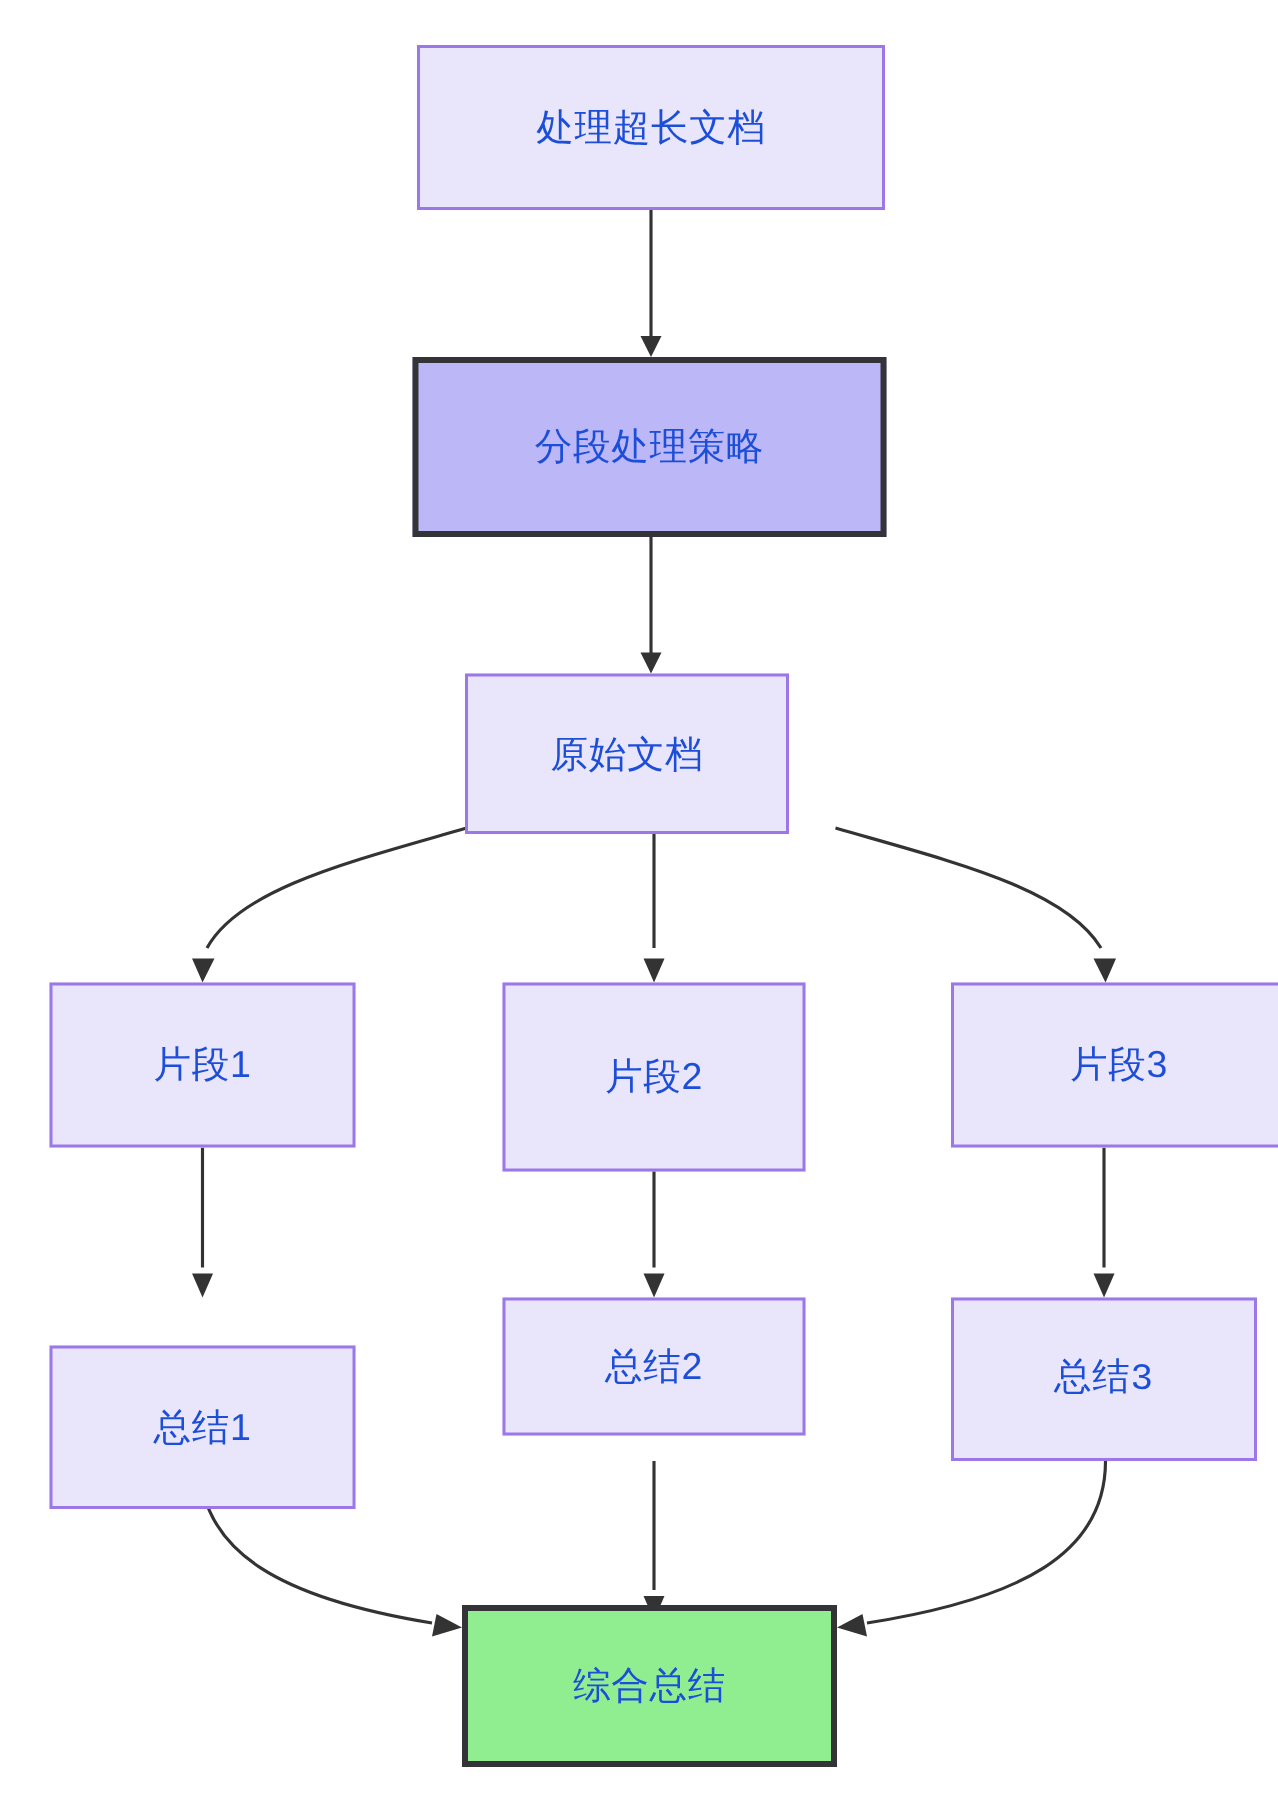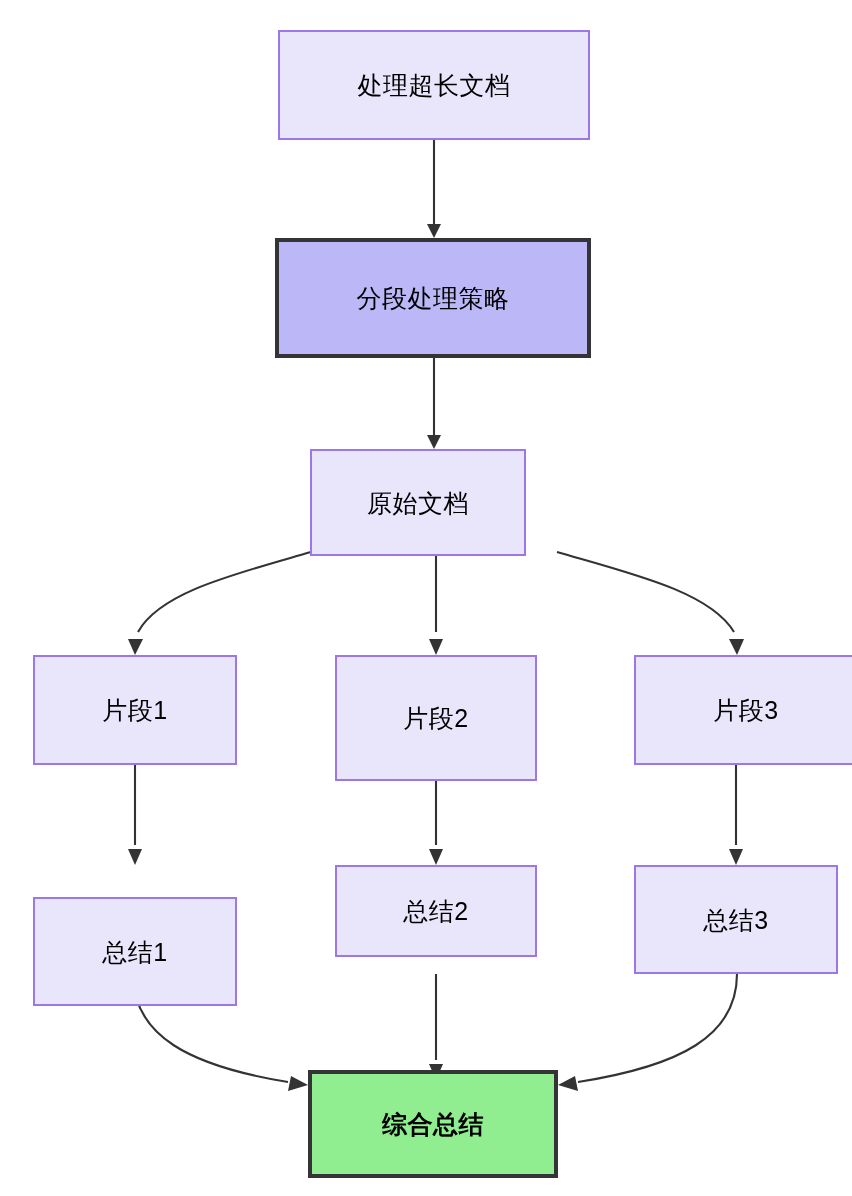--- a/index.html
+++ b/index.html
@@ -33,37 +33,36 @@
     position: absolute;
     box-sizing: border-box;
     display: flex;
     align-items: center;
     justify-content: center;
     text-align: center;
   }
   .node-label {
     font-size: 25px;
     line-height: 1.2;
-    color: #000000;
+    color: #1d4ed8;
     letter-spacing: 0.5px;
     white-space: nowrap;
     user-select: none;
   }
   .style-default {
     background: #e9e6fc;
     border: 2px solid #9b77e8;
   }
   .style-highlight {
     background: #bcb8f8;
     border: 4px solid #333338;
   }
   .style-success {
     background: #90ee90;
     border: 4px solid #333338;
-    font-weight: bold;
   }
 </style>
 </head>
 <body>
 
 <svg id="flowchart" viewBox="0 0 852 1196">
 
   <g>
     <path class="edge-path" d="M 434 140 L 434 228"></path>
     <path class="arrow-head" d="M 434 238 L 427 224 L 441 224 Z"></path>
@@ -146,19 +145,19 @@
 </div>
 
 <div class="node-box style-default" style="left:33px; top:865px; width:204px; height:109px;margin-top:32px;">
   <span class="node-label">总结1</span>
 </div>
 
 <div class="node-box style-default" style="left:335px; top:865px; width:202px; height:92px;">
   <span class="node-label">总结2</span>
 </div>
 
-<div class="node-box style-default" style="left:634px; top:865px; width:204px; height:109px;">
+<div class="node-box style-default" style="left:634px; top:865px; width:204px; height:109px;font-family:Liberation Mono, monospace;">
   <span class="node-label">总结3</span>
 </div>
 
 <div class="node-box style-success" style="left:308px; top:1070px; width:250px; height:108px;">
   <span class="node-label">综合总结</span>
 </div>
 
 </body></html>

